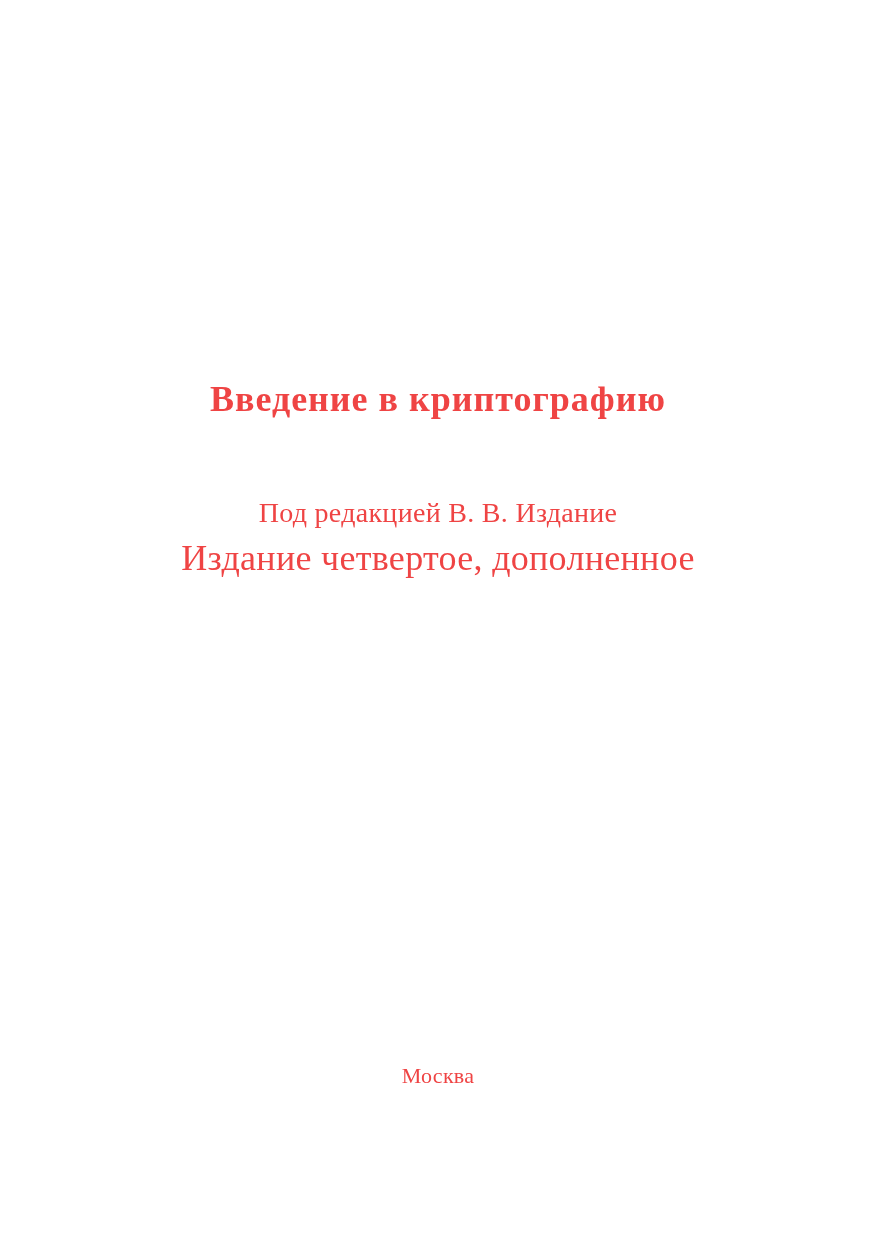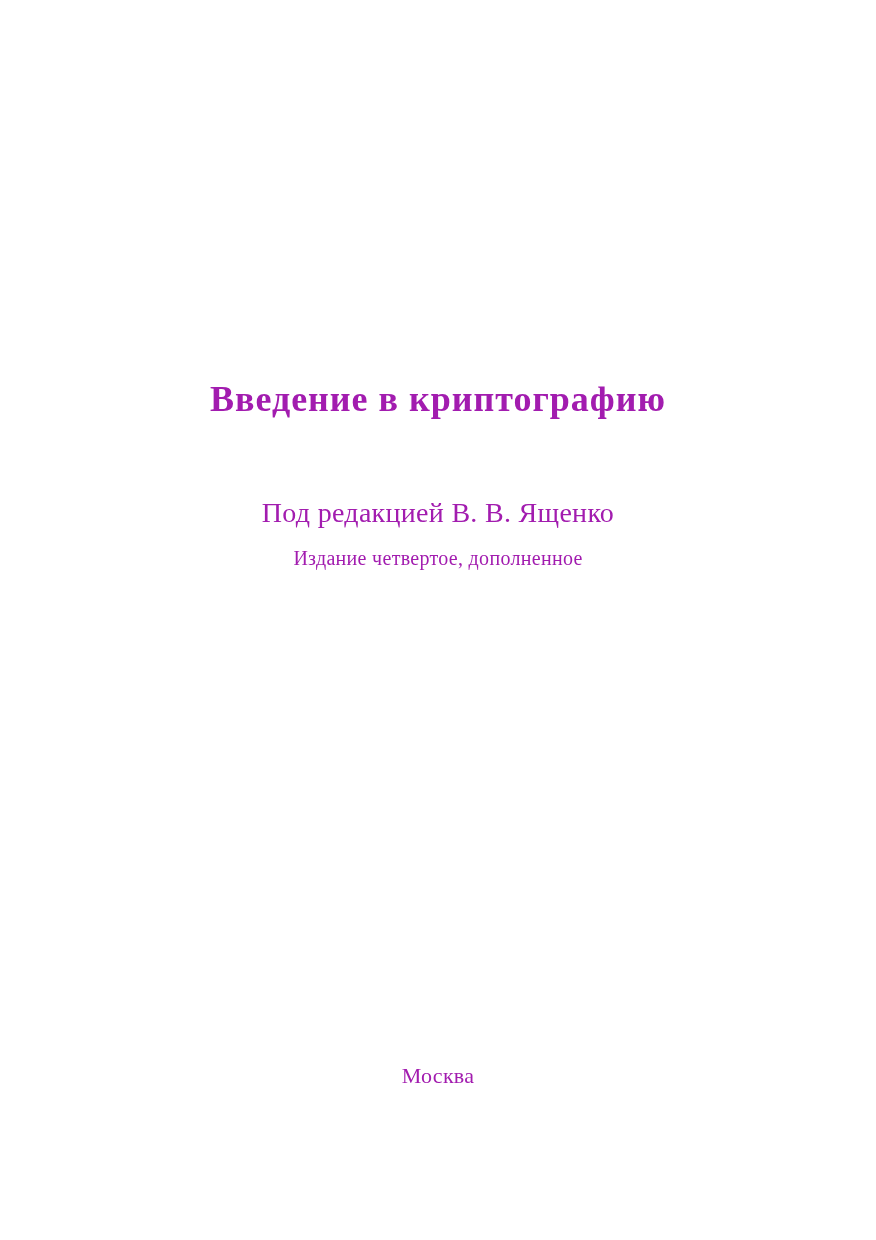--- a/index.html
+++ b/index.html
@@ -5,21 +5,21 @@
   html, body {
     margin: 0;
     padding: 0;
     background: #ffffff;
   }
   .page {
     position: relative;
     width: 876px;
     height: 1240px;
     background: #ffffff;
-    color: #a21caf;
+    color: #ef4444;
     font-family: "Liberation Serif", "DejaVu Serif", serif;
     overflow: hidden;
   }
   .centered {
     position: absolute;
     left: 0;
     width: 100%;
     text-align: center;
     white-space: nowrap;
   }
@@ -31,40 +31,40 @@
     letter-spacing: 1px;
   }
   .editor-line {
     top: 499px;
     font-size: 28px;
     line-height: 28px;
     letter-spacing: 0.3px;
   }
   .edition-line {
     top: 544px;
-    font-size: 20px;
+    font-size: 36px;
     line-height: 28px;
     letter-spacing: 0.3px;
     font-family: Liberation Serif, serif;
   }
   .imprint {
     top: 1063px;
     font-size: 22px;
     line-height: 25px;
     letter-spacing: 0.3px;
   }
 </style>
 </head>
 <body>
 
 <div class="page">
 
   <div class="centered book-title">Введение в криптографию</div>
 
-  <div class="centered editor-line">Под редакцией В. В. Ященко</div>
+  <div class="centered editor-line">Под редакцией В. В. Издание</div>
 
   <div class="centered edition-line">Издание четвертое, дополненное</div>
 
   <div class="centered imprint">
     <div>Москва</div>
   </div>
 
 </div>
 
 </body></html>

